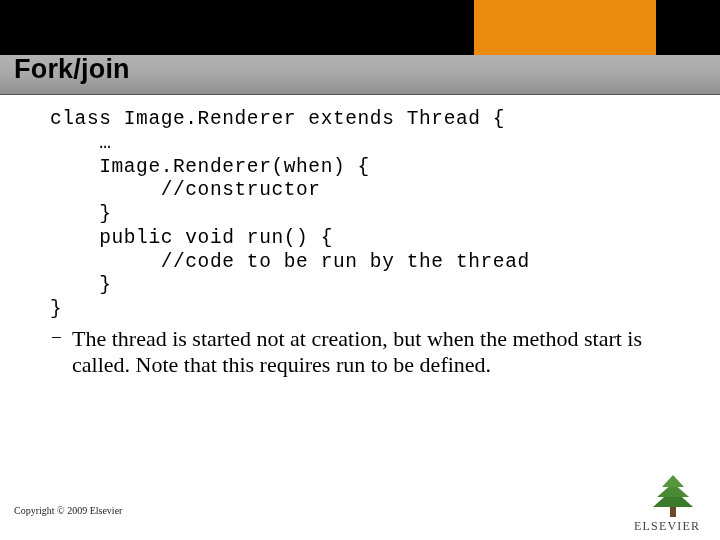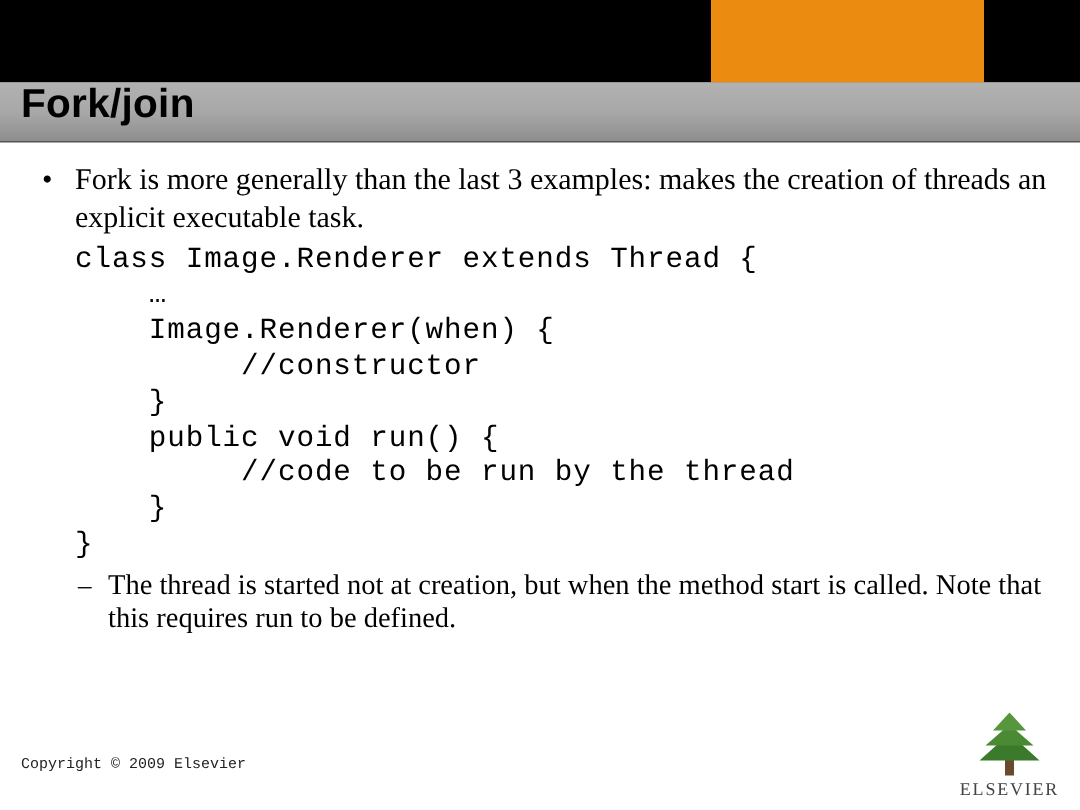--- a/index.html
+++ b/index.html
@@ -31,32 +31,32 @@
     font-size: 20px; line-height: 1.24;
   }
 
   .code {
     font-family: "Courier New", Courier, monospace;
     font-size: 19.5px; white-space: pre; line-height: 1.22;
     margin-left: 26px; letter-spacing: 0.6px;
   }
 
   .sub { list-style: none; margin-left: 26px; margin-top: 4px; }
-  .sub > li { position: relative; padding-left: 22px; font-size: 19px; line-height: 1.2; }
+  .sub > li { position: relative; padding-left: 22px; font-size: 22px; line-height: 1.2; }
   .sub > li::before {
     content: "–"; position: absolute; left: 2px; top: 0; font-size: 18px;
   }
 
   .copyright {
     position: absolute; left: 14px; bottom: 24px;
-    font-family: Liberation Mono, monospace; font-size: 10px; color: #222; text-align: right;
+    font-family: Liberation Serif, serif; font-size: 10px; color: #222; text-align: right;
   }
 
   .brand {
-    position: absolute; right: 8px; bottom: 6px; width: 78px; text-align: center;
+    position: absolute; right: 8px; bottom: 6px; width: 78px; text-align: left;
   }
   .tree { position: relative; width: 50px; height: 44px; margin: 0 auto 2px auto; }
   .trunk { position: absolute; bottom: 0; left: 50%; transform: translateX(-50%);
            width: 6px; height: 16px; background: #6a4a2a; }
   .canopy1, .canopy2, .canopy3 {
     position: absolute; left: 50%; transform: translateX(-50%);
     width: 0; height: 0; border-style: solid; border-color: transparent;
   }
   .canopy1 { bottom: 10px; border-width: 0 20px 18px 20px; border-bottom-color: #3a7a2a; }
   .canopy2 { bottom: 20px; border-width: 0 16px 14px 16px; border-bottom-color: #4a8a34; }
@@ -71,21 +71,20 @@
 
 <div class="slide">
 
   <div class="black-bar"></div>
   <div class="orange-block"></div>
   <div class="title-band"></div>
   <h1 class="title">Fork/join</h1>
 
   <div class="body">
     <ul class="bullets">
-      <li>Fork is more generally than the last 3 examples: makes the creation of threads an explicit executable task.</li>
     </ul>
     <div class="code">class Image.Renderer extends Thread {
     …
     Image.Renderer(when) {
          //constructor
     }
     public void run() {
          //code to be run by the thread
     }
 }</div>

